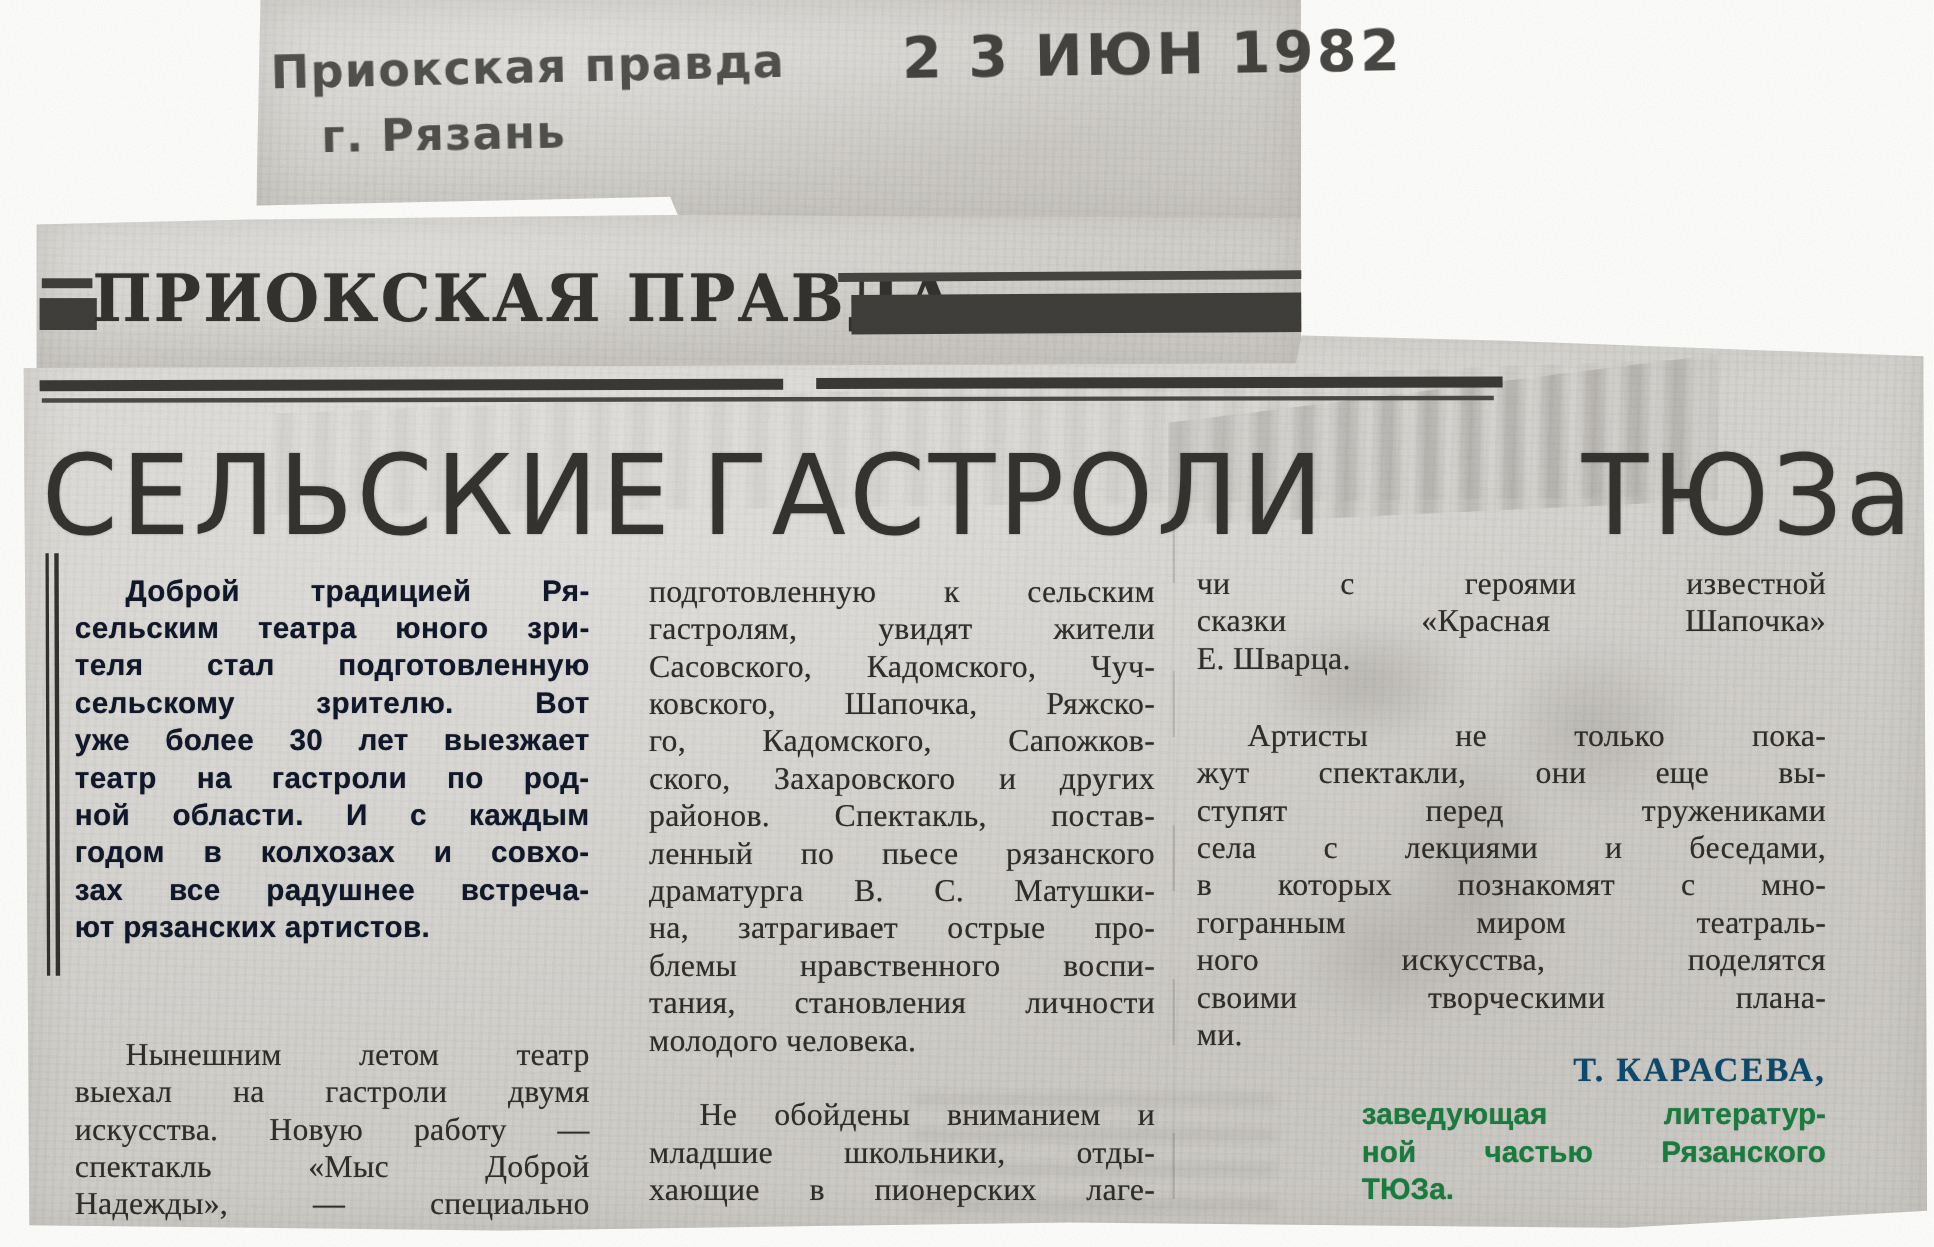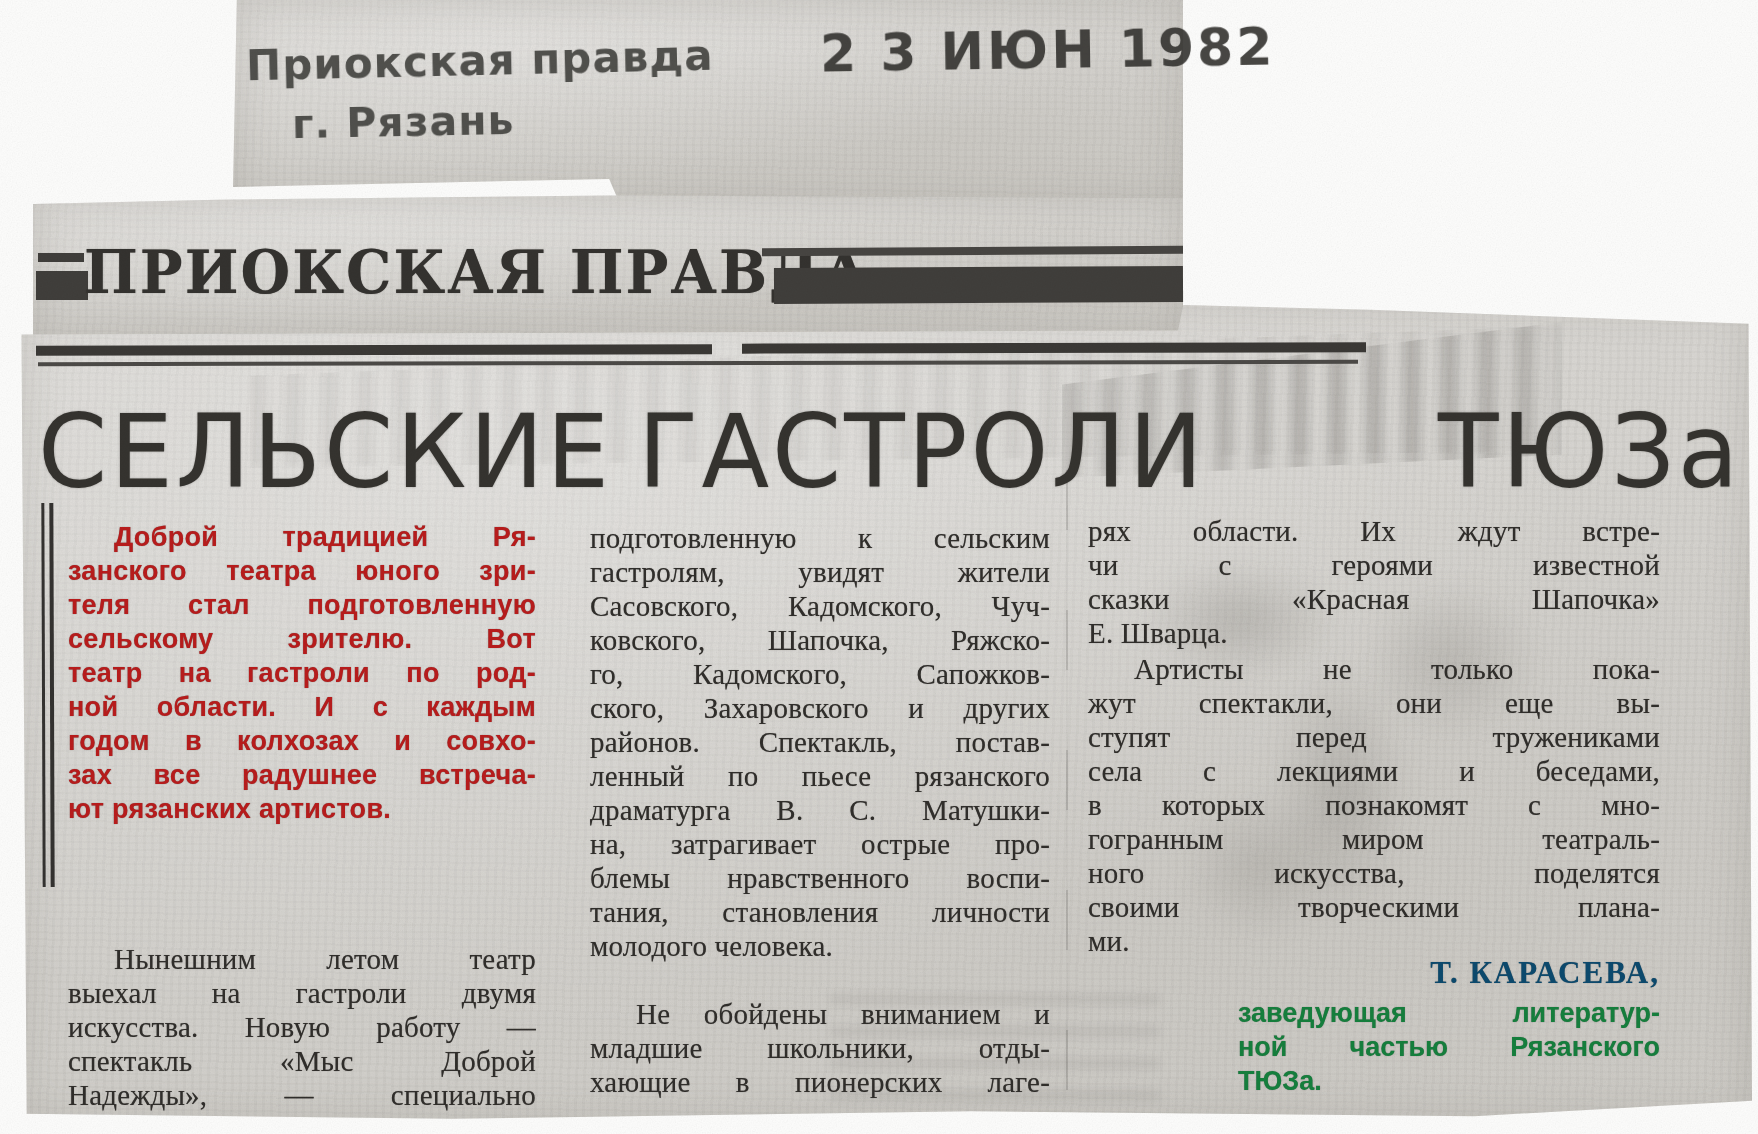--- a/index.html
+++ b/index.html
@@ -70,21 +70,21 @@
     text-shadow:0 0 2px rgba(30,28,26,.35);white-space:nowrap;}
   .hw1{left:38px;} .hw2{left:638px;} .hw3{left:1438px;}
 
   
   .colblock{position:absolute;color:#2f2d2a;}
   .jline{text-align:justify;text-align-last:justify;white-space:normal;}
   .jline.last{text-align-last:left;}
   .has-indent .jline:first-child{text-indent:46px;}
 
   .lead{left:68px;top:520px;width:468px;font-family:"Liberation Sans",sans-serif;font-weight:bold;
-    font-size:27px;line-height:34px;letter-spacing:.3px;color:#b91c1c;
+    font-size:27px;line-height:34px;letter-spacing:.3px;color:#0f172a;
     text-shadow:0 0 1px rgba(36,34,32,.55);}
   .serif-col{font-size:29px;line-height:34px;letter-spacing:.2px;color:#302e2b;
     text-shadow:0 0 .8px rgba(48,46,43,.55);}
   .c1p{left:68px;top:942px;width:468px;}
   .c2p1{left:590px;top:521px;width:460px;}
   .c2p2{left:590px;top:997px;width:460px;}
   .c3p1{left:1088px;top:514px;width:572px;}
   .c3p2{left:1088px;top:652px;width:572px;}
 
   .lead-rule{position:absolute;background:#343230;}
@@ -132,23 +132,24 @@
 
   <div class="headline-word hw1">СЕЛЬСКИЕ</div>
   <div class="headline-word hw2">ГАСТРОЛИ</div>
   <div class="headline-word hw3">ТЮЗа</div>
 
   <div class="lead-rule lr1"></div>
   <div class="lead-rule lr2"></div>
 
   <div class="colblock lead has-indent">
       <div class="jline">Доброй традицией Ря-</div>
-      <div class="jline">занского театра юного зри-</div>
+      <div class="jline">сельским театра юного зри-</div>
       <div class="jline">теля стал подготовленную</div>
       <div class="jline">сельскому зрителю. Вот</div>
+      <div class="jline">уже более 30 лет выезжает</div>
       <div class="jline">театр на гастроли по род-</div>
       <div class="jline">ной области. И с каждым</div>
       <div class="jline">годом в колхозах и совхо-</div>
       <div class="jline">зах все радушнее встреча-</div>
       <div class="jline last">ют рязанских артистов.</div>
     </div>
   <div class="colblock serif-col c1p has-indent">
       <div class="jline">Нынешним летом театр</div>
       <div class="jline">выехал на гастроли двумя</div>
       <div class="jline">искусства. Новую работу —</div>
@@ -171,21 +172,20 @@
       <div class="jline">тания, становления личности</div>
       <div class="jline last">молодого человека.</div>
     </div>
   <div class="colblock serif-col c2p2 has-indent">
       <div class="jline">Не обойдены вниманием и</div>
       <div class="jline">младшие школьники, отды-</div>
       <div class="jline">хающие в пионерских лаге-</div>
     </div>
 
   <div class="colblock serif-col c3p1">
-      <div class="jline">рях области. Их ждут встре-</div>
       <div class="jline">чи с героями известной</div>
       <div class="jline">сказки «Красная Шапочка»</div>
       <div class="jline last">Е. Шварца.</div>
     </div>
   <div class="colblock serif-col c3p2 has-indent">
       <div class="jline">Артисты не только пока-</div>
       <div class="jline">жут спектакли, они еще вы-</div>
       <div class="jline">ступят перед тружениками</div>
       <div class="jline">села с лекциями и беседами,</div>
       <div class="jline">в которых познакомят с мно-</div>

